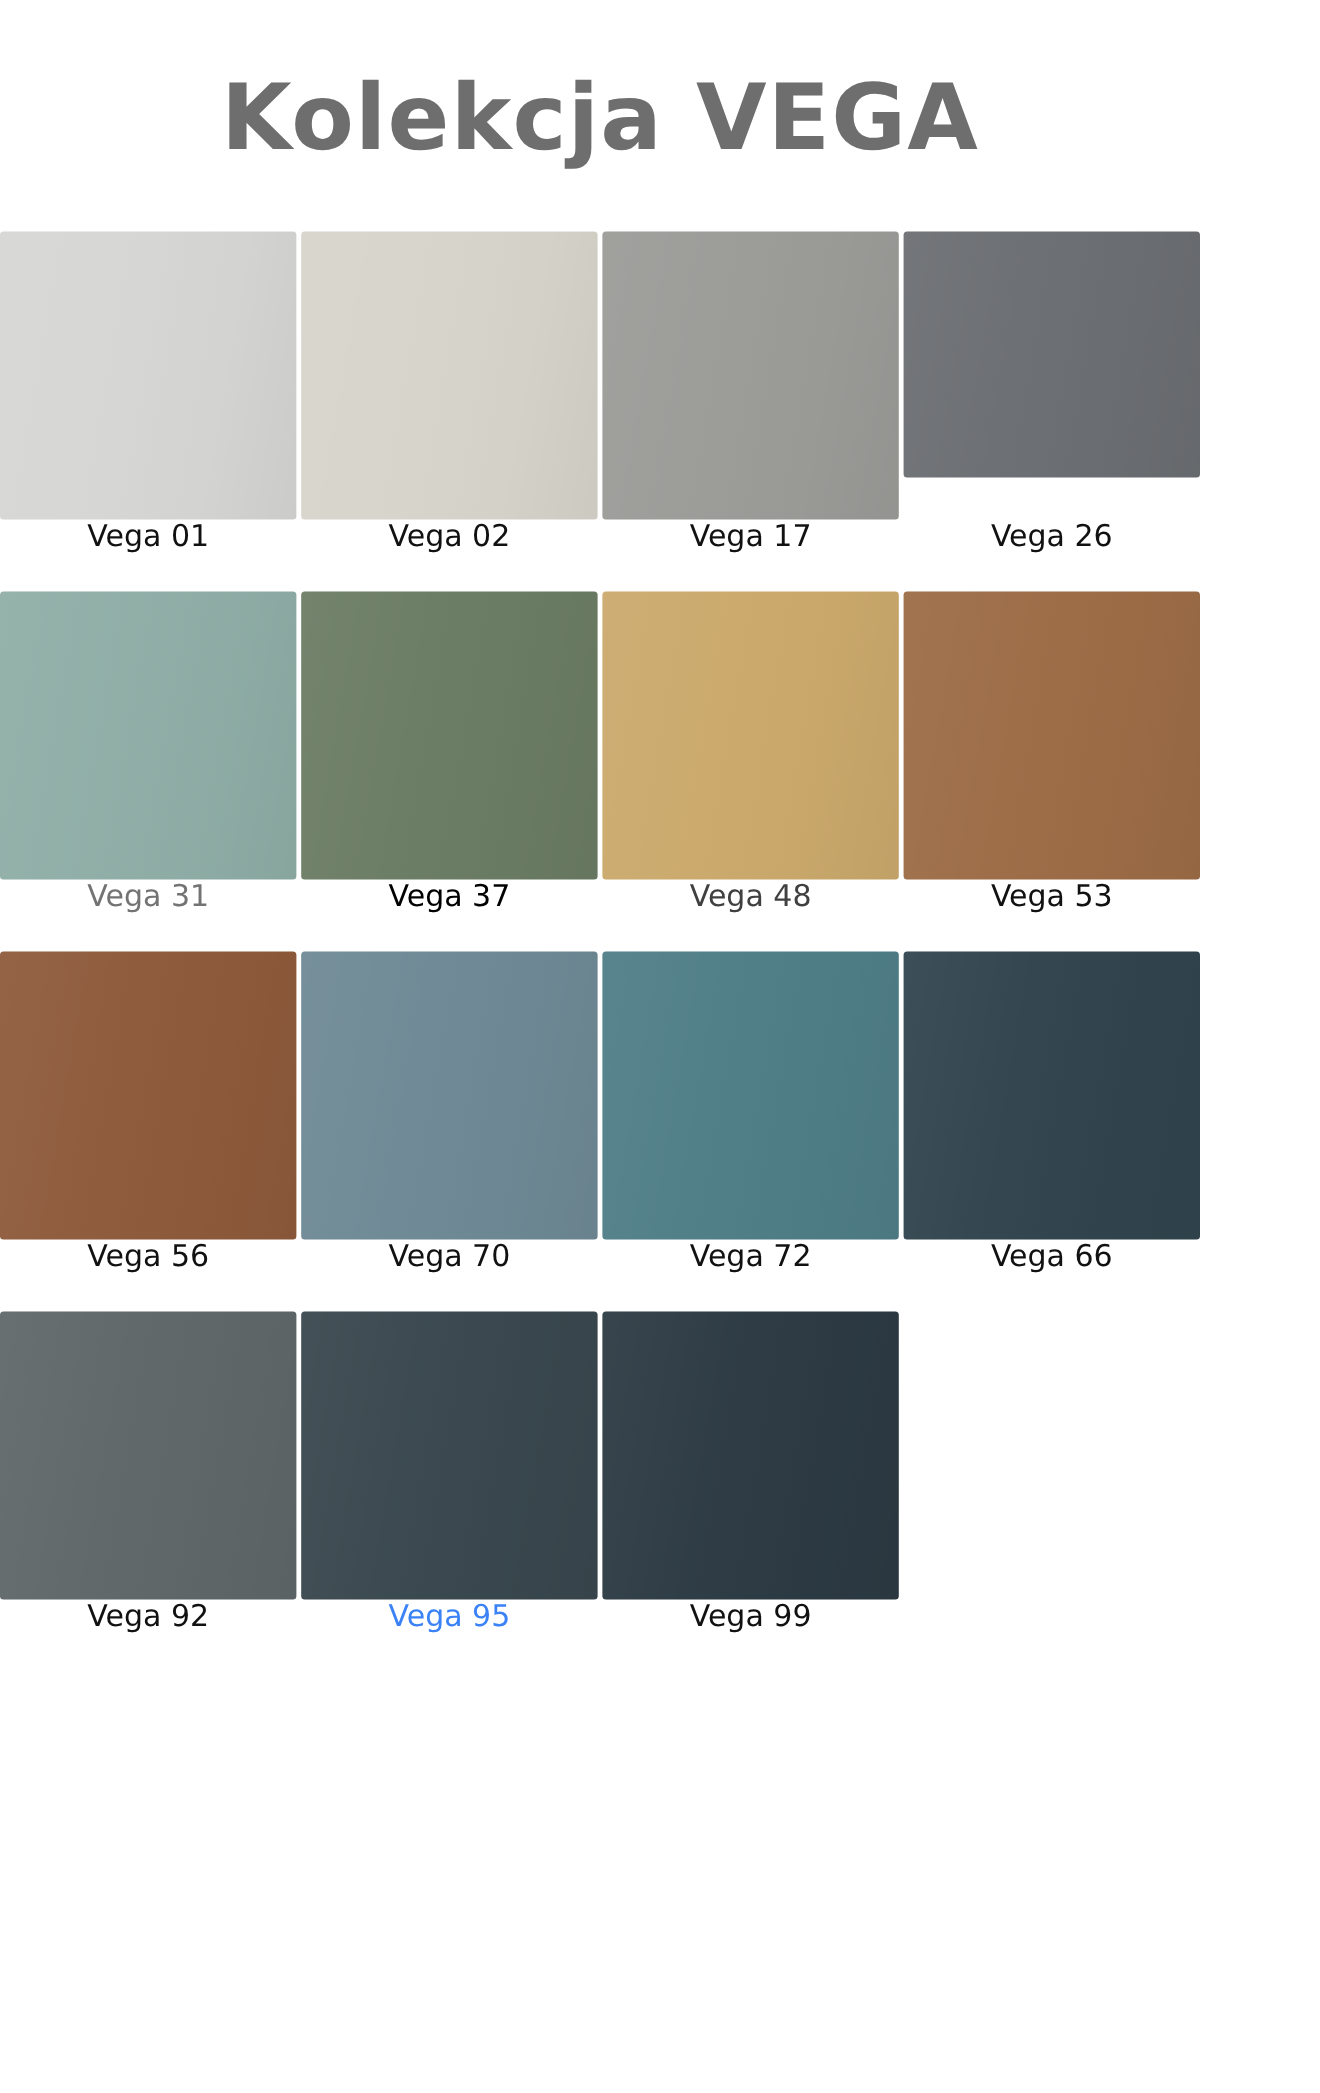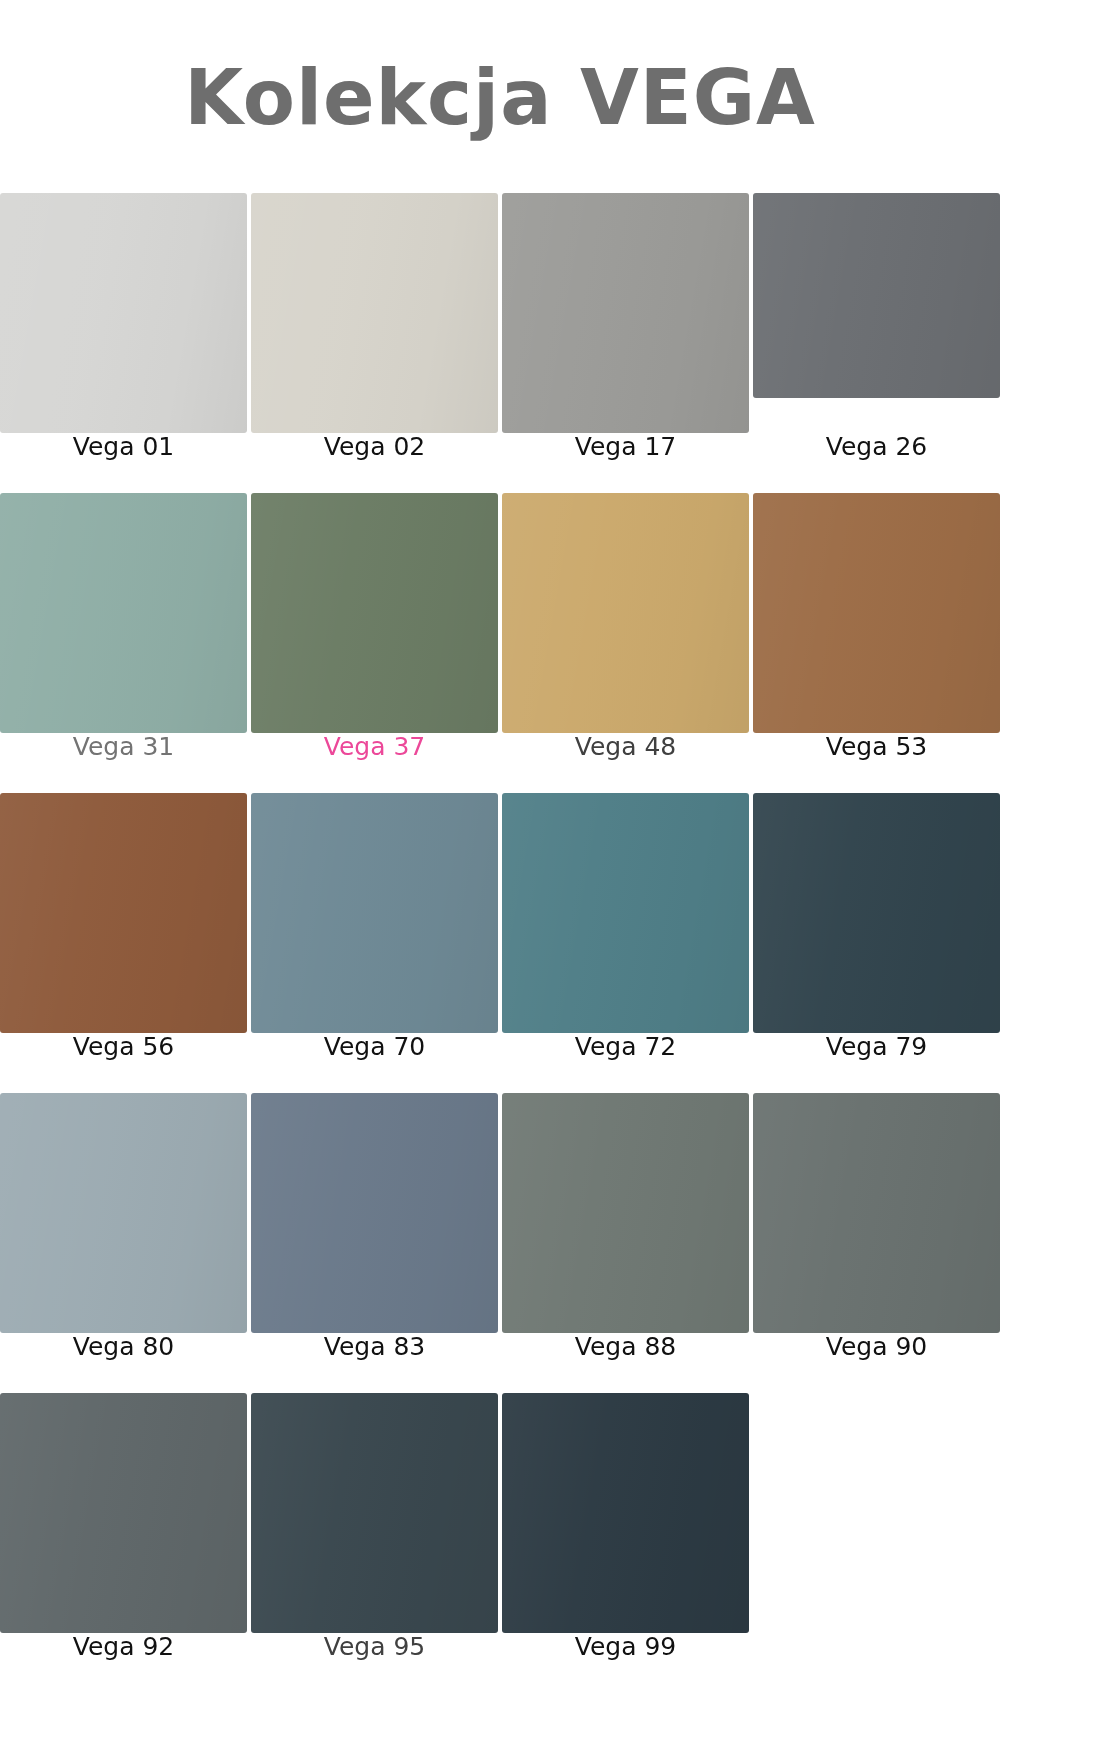--- a/index.html
+++ b/index.html
@@ -136,21 +136,21 @@
       </div>
     </div>
 
     <div class="swatch-row">
       <div class="swatch-cell">
         <div class="swatch-chip" style="background-color: rgb(143, 174, 166);"></div>
         <div class="swatch-label" style="color: #737373;">Vega 31</div>
       </div>
       <div class="swatch-cell">
         <div class="swatch-chip" style="background-color: rgb(107, 124, 100);"></div>
-        <div class="swatch-label" style="color: #ec4899;">Vega 37</div>
+        <div class="swatch-label" style="color: #000000;">Vega 37</div>
       </div>
       <div class="swatch-cell">
         <div class="swatch-chip" style="background-color: rgb(203, 169, 108);"></div>
         <div class="swatch-label" style="color: #404040; text-align: center;">Vega 48</div>
       </div>
       <div class="swatch-cell">
         <div class="swatch-chip" style="background-color: rgb(156, 108, 70);"></div>
         <div class="swatch-label" style="color: rgb(17, 17, 17);">Vega 53</div>
       </div>
     </div>
@@ -163,51 +163,33 @@
       <div class="swatch-cell">
         <div class="swatch-chip" style="background-color: rgb(110, 137, 149);"></div>
         <div class="swatch-label" style="color: rgb(17, 17, 17);">Vega 70</div>
       </div>
       <div class="swatch-cell">
         <div class="swatch-chip" style="background-color: rgb(79, 126, 135);"></div>
         <div class="swatch-label" style="color: rgb(17, 17, 17);">Vega 72</div>
       </div>
       <div class="swatch-cell">
         <div class="swatch-chip" style="background-color: rgb(49, 68, 77);"></div>
-        <div class="swatch-label" style="color: rgb(17, 17, 17);">Vega 79</div>
+        <div class="swatch-label" style="color: rgb(17, 17, 17);">Vega 66</div>
       </div>
     </div>
 
-    <div class="swatch-row">
-      <div class="swatch-cell">
-        <div class="swatch-chip" style="background-color: rgb(156, 171, 178);"></div>
-        <div class="swatch-label" style="color: rgb(17, 17, 17);">Vega 80</div>
-      </div>
-      <div class="swatch-cell">
-        <div class="swatch-chip" style="background-color: rgb(106, 121, 138);"></div>
-        <div class="swatch-label" style="color: rgb(17, 17, 17);">Vega 83</div>
-      </div>
-      <div class="swatch-cell">
-        <div class="swatch-chip" style="background-color: rgb(111, 120, 115);"></div>
-        <div class="swatch-label" style="color: rgb(17, 17, 17);">Vega 88</div>
-      </div>
-      <div class="swatch-cell">
-        <div class="swatch-chip" style="background-color: rgb(105, 113, 111);"></div>
-        <div class="swatch-label" style="color: rgb(17, 17, 17);">Vega 90</div>
-      </div>
-    </div>
 
     <div class="swatch-row">
       <div class="swatch-cell">
         <div class="swatch-chip" style="background-color: rgb(95, 103, 105);"></div>
         <div class="swatch-label" style="color: rgb(17, 17, 17);">Vega 92</div>
       </div>
       <div class="swatch-cell">
         <div class="swatch-chip" style="background-color: rgb(57, 71, 78);"></div>
-        <div class="swatch-label" style="color: #404040;">Vega 95</div>
+        <div class="swatch-label" style="color: #3b82f6;">Vega 95</div>
       </div>
       <div class="swatch-cell">
         <div class="swatch-chip" style="background-color: rgb(44, 58, 67);"></div>
         <div class="swatch-label" style="color: rgb(17, 17, 17);">Vega 99</div>
       </div>
       <div class="swatch-cell empty"></div>
     </div>
 
   </div>
 </div>

